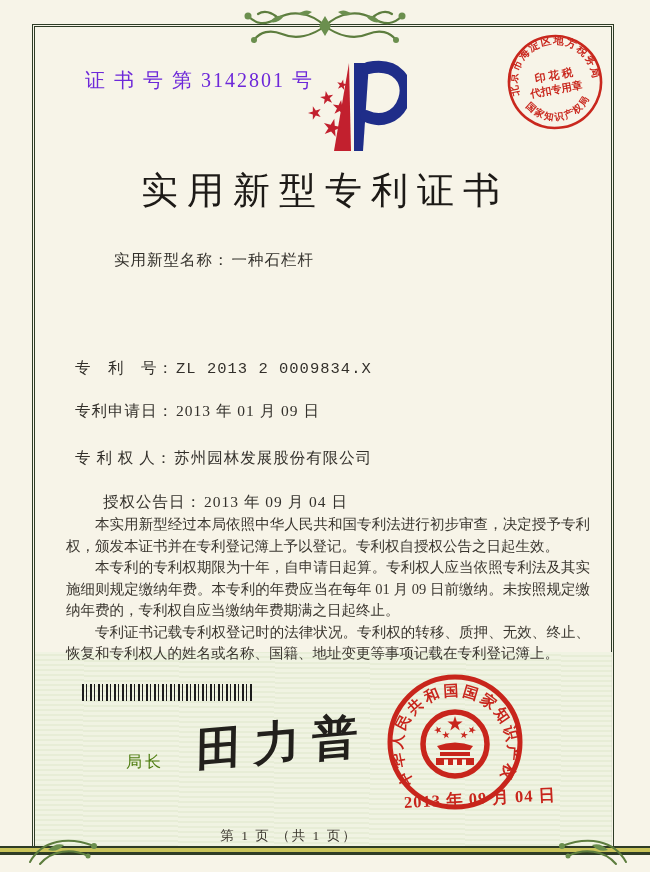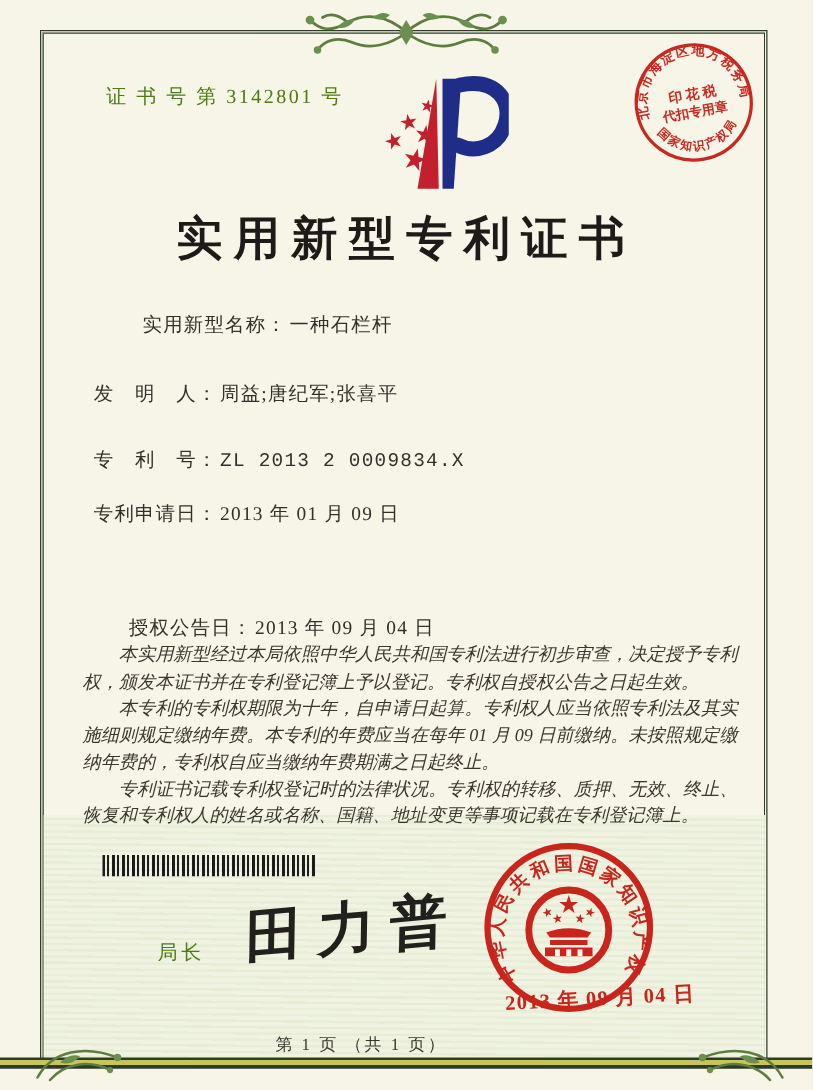--- a/index.html
+++ b/index.html
@@ -21,34 +21,34 @@
     background:linear-gradient(#2e3c26 0 2px,#c9c45a 2px 6px,#2e3c26 6px 9px);
   }
   
   .guilloche {
     position:absolute; left:35px; top:652px; width:577px; height:194px;
     background:
       repeating-linear-gradient(0.6deg,#e7edd6 0 2px,#f0f3e2 2px 5px),
       #ecf0dd;
     opacity:.95;
   }
-  .cert-no { position:absolute; left:85px; top:67px; font-size:16px; letter-spacing:2px; color:#4d7c0f; }
+  .cert-no { position:absolute; left:85px; top:67px; font-size:20px; letter-spacing:2px; color:#6d28d9; }
   .logo { position:absolute; left:282px; top:60px; }
   .title {
     position:absolute; left:0; top:166px; width:650px; text-align:center;
-    font-size:37px; font-weight:700; letter-spacing:9px; color:#1d1a17;
+    font-size:37px; font-weight:400; letter-spacing:9px; color:#1d1a17;
   }
   .field { position:absolute; left:75px; font-size:15.5px; white-space:nowrap; color:#33302b; }
   .field .flabel { letter-spacing:1px; }
   .field .fvalue { margin-left:2px; letter-spacing:1px; }
   .f1{top:250px;margin-left:39px;} .f2{top:305px;} .f3{top:358px;font-family:Liberation Mono, monospace;} .f4{top:401px;} .f5{top:448px;} .f6{top:492px;margin-left:28px;}
   .body-text {
     position:absolute; left:66px; top:514px; width:524px;
     font-size:14.5px; line-height:21.5px; text-align:justify;
-    font-style:italic; color:#3a362f;
+    color:#3a362f;
   }
   .body-text p { text-indent:2em; }
   .barcode {
     position:absolute; left:82px; top:684px; width:170px; height:17px;
     background:repeating-linear-gradient(90deg,#1c1c1c 0 2px,transparent 2px 4px,#1c1c1c 4px 5px,transparent 5px 8px);
   }
   .sig-title { position:absolute; left:126px; top:752px; font-size:16px; letter-spacing:3px; color:#4d7c0f; }
   .sig-name {
     position:absolute; left:196px; top:712px; font-size:46px; font-weight:700;
     letter-spacing:12px; color:#22201c; transform:rotate(-5deg) skewX(-6deg);
@@ -152,28 +152,28 @@
     </text>
     <text x="50" y="47" text-anchor="middle" font-size="11" font-weight="bold" fill="#c9281e">印 花 税</text>
     <text x="50" y="61" text-anchor="middle" font-size="10.5" font-weight="bold" fill="#c9281e">代扣专用章</text>
   </svg>
 
   <div class="title">实用新型专利证书</div>
 
   <div class="field f1">
     <span class="flabel">实用新型名称：</span><span class="fvalue">一种石栏杆</span>
   </div>
-  <div class="field f2">
-    <span class="flabel">发　明　人：</span><span class="fvalue">周益;唐纪军;张喜平</span>
-  </div>
   <div class="field f3">
     <span class="flabel">专　利　号：</span><span class="fvalue">ZL 2013 2 0009834.X</span>
   </div>
   <div class="field f4">
     <span class="flabel">专利申请日：</span><span class="fvalue">2013 年 01 月 09 日</span>
+  </div>
+  <div class="field f5">
+    <span class="flabel">专 利 权 人：</span><span class="fvalue">苏州园林发展股份有限公司</span>
   </div>
   <div class="field f6">
     <span class="flabel">授权公告日：</span><span class="fvalue">2013 年 09 月 04 日</span>
   </div>
 
   <div class="body-text">
     <p>本实用新型经过本局依照中华人民共和国专利法进行初步审查，决定授予专利权，颁发本证书并在专利登记簿上予以登记。专利权自授权公告之日起生效。</p>
     <p>本专利的专利权期限为十年，自申请日起算。专利权人应当依照专利法及其实施细则规定缴纳年费。本专利的年费应当在每年 01 月 09 日前缴纳。未按照规定缴纳年费的，专利权自应当缴纳年费期满之日起终止。</p>
     <p>专利证书记载专利权登记时的法律状况。专利权的转移、质押、无效、终止、恢复和专利权人的姓名或名称、国籍、地址变更等事项记载在专利登记簿上。</p>
   </div>

